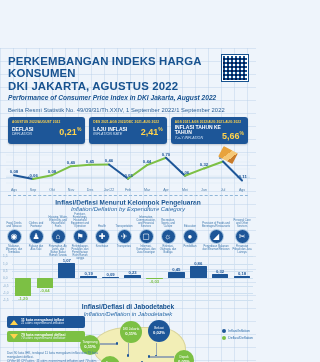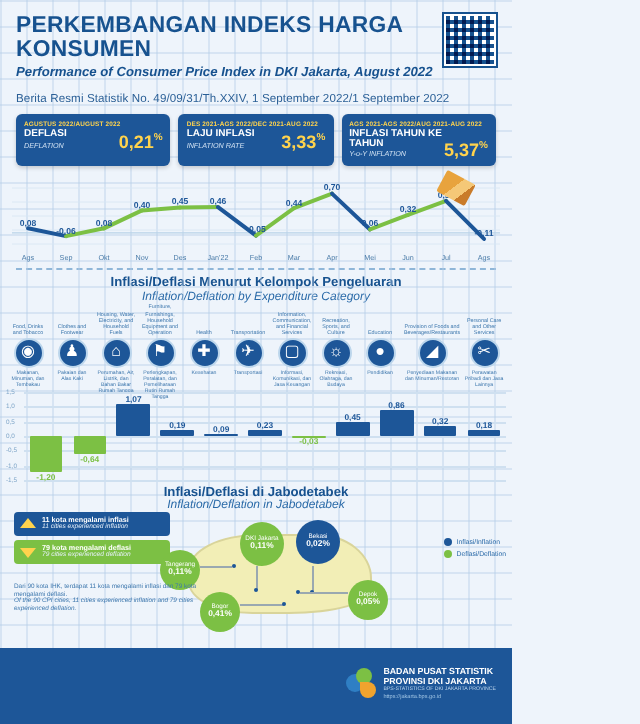--- a/index.html
+++ b/index.html
@@ -15,21 +15,21 @@
     position:absolute; inset:0;
     background-image:
       linear-gradient(to right, rgba(180,205,230,.40) 1px, transparent 1px),
       linear-gradient(to bottom, rgba(180,205,230,.40) 1px, transparent 1px);
     background-size:13px 13px;
     pointer-events:none;
   }
   .page { position:relative; width:256px; height:362px; }
 
   
-  .header { padding:7px 8px 0 8px; position:relative; }
+  .header { padding:7px 8px 0 8px; position:relative;margin-top:48px; }
   .h-title {
     font-size:11.4px; font-weight:bold; color:#17528f;
     letter-spacing:.15px; line-height:12.4px; width:196px;
   }
   .h-sub {
     font-size:6.6px; font-style:italic; font-weight:bold; color:#17528f;
     margin-top:1.5px; line-height:7.5px;
   }
   .qr {
     position:absolute; top:7px; right:8px;
@@ -183,20 +183,21 @@
 </style>
 </head>
 <body>
 
 <div class="page">
   <div class="grid-bg"></div>
 
   <div class="header">
     <div class="h-title">
       <div>PERKEMBANGAN INDEKS HARGA KONSUMEN</div>
+      <div>DKI JAKARTA, AGUSTUS 2022</div>
     </div>
     <div class="h-sub">Performance of Consumer Price Index in DKI Jakarta, August 2022</div>
     <div class="qr"></div>
     <div class="h-brs">Berita Resmi Statistik No. 49/09/31/Th.XXIV, 1 September 2022/1 September 2022</div>
   </div>
 
   <div class="stats">
     <div class="stat">
       <div class="stat-tag">AGUSTUS 2022/AUGUST 2022</div>
       <div class="stat-body">
@@ -207,31 +208,31 @@
         <div class="stat-val"><span>0,21</span><sup>%</sup></div>
       </div>
     </div>
     <div class="stat">
       <div class="stat-tag">DES 2021-AGS 2022/DEC 2021-AUG 2022</div>
       <div class="stat-body">
         <div class="stat-names">
           <div class="stat-n1">LAJU INFLASI</div>
           <div class="stat-n2">INFLATION RATE</div>
         </div>
-        <div class="stat-val"><span>3,33</span><sup>%</sup></div>
+        <div class="stat-val"><span>2,41</span><sup>%</sup></div>
       </div>
     </div>
     <div class="stat">
       <div class="stat-tag">AGS 2021-AGS 2022/AUG 2021-AUG 2022</div>
       <div class="stat-body">
         <div class="stat-names">
           <div class="stat-n1">INFLASI TAHUN KE TAHUN</div>
           <div class="stat-n2">Y-o-Y INFLATION</div>
         </div>
-        <div class="stat-val"><span>5,37</span><sup>%</sup></div>
+        <div class="stat-val"><span>5,66</span><sup>%</sup></div>
       </div>
     </div>
   </div>
 
   <div class="linechart">
     <svg class="lc-svg" id="lc-svg" viewBox="0 0 244 46" preserveAspectRatio="none">
         <line x1="0" y1="8" x2="244" y2="8" stroke="#d6e6f4" stroke-width="0.4"></line>
         <line x1="0" y1="15" x2="244" y2="15" stroke="#d6e6f4" stroke-width="0.4"></line>
         <line x1="0" y1="22" x2="244" y2="22" stroke="#d6e6f4" stroke-width="0.4"></line>
         <line x1="0" y1="29" x2="244" y2="29" stroke="#d6e6f4" stroke-width="0.4"></line>

